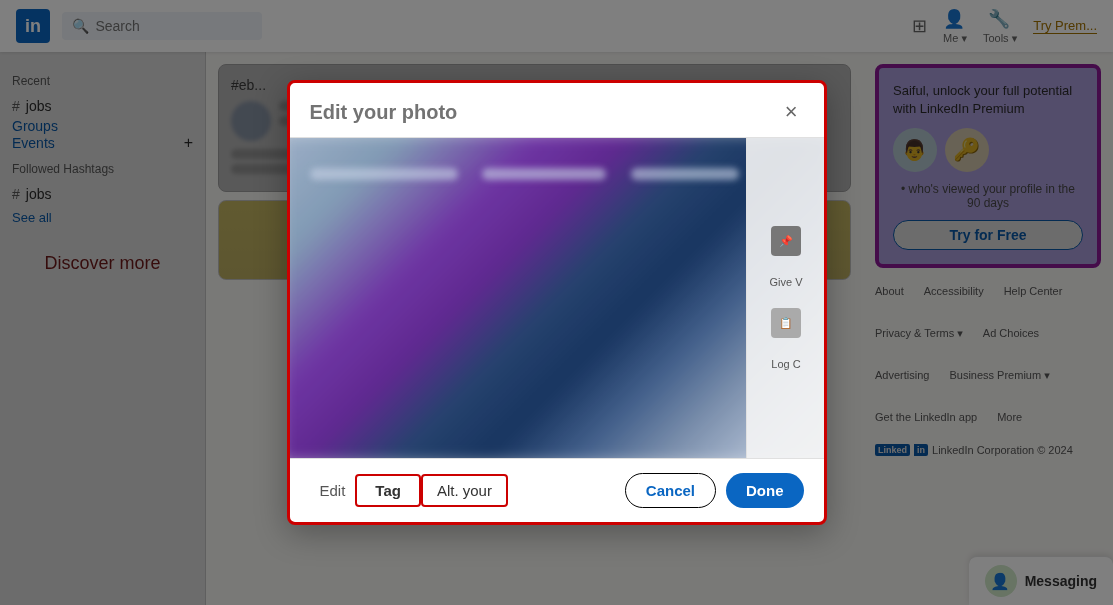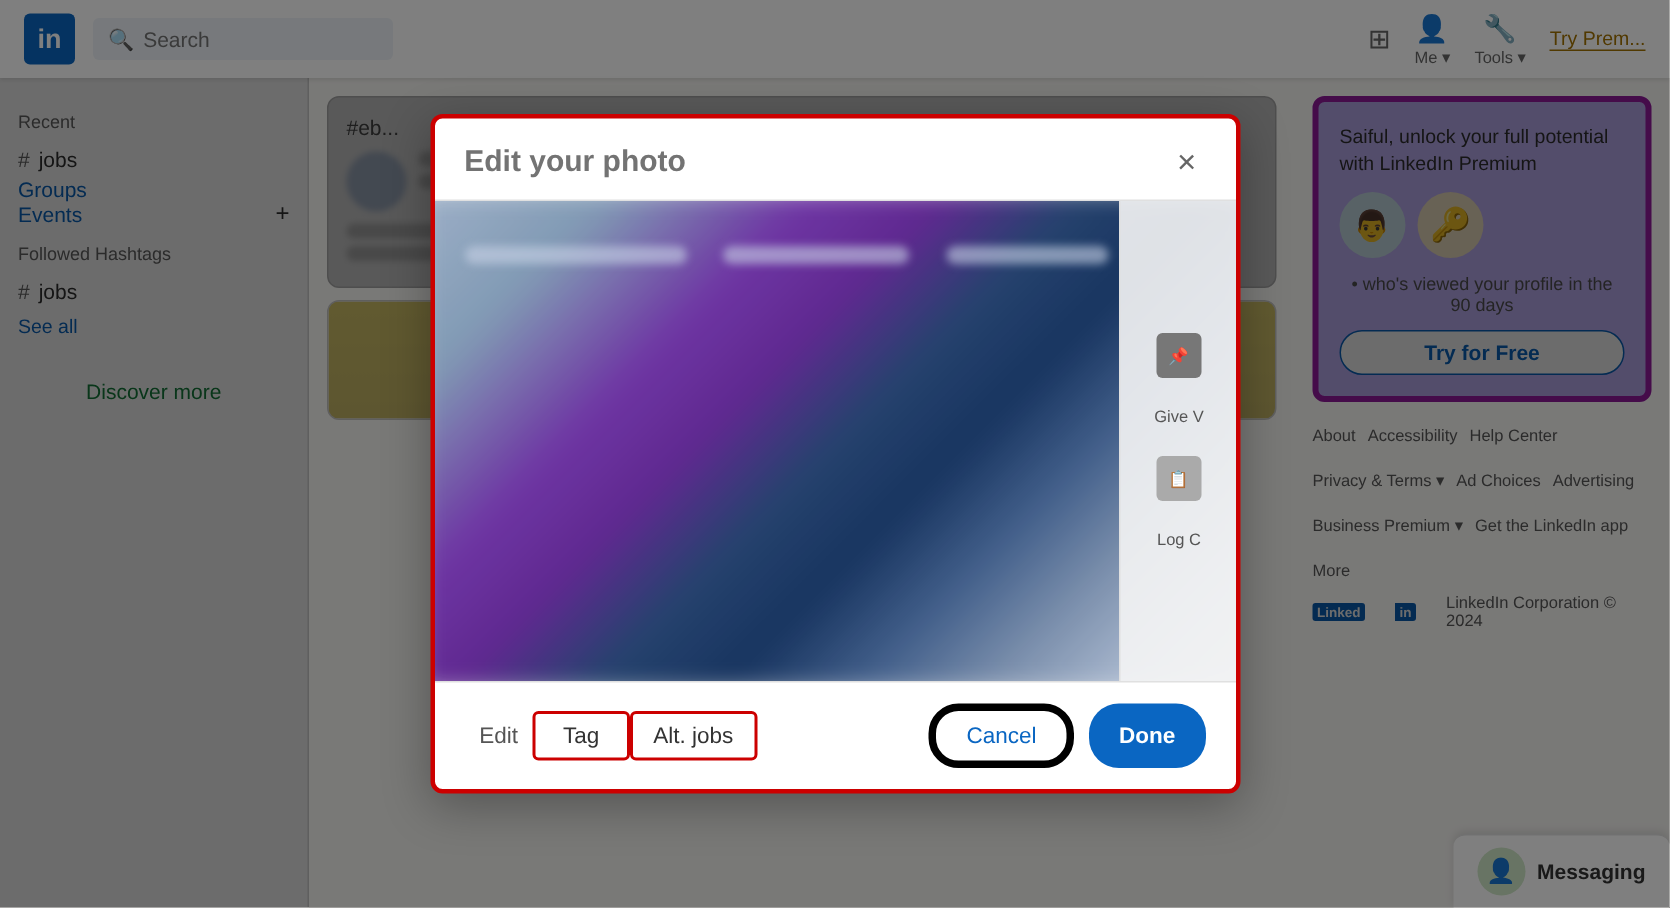--- a/index.html
+++ b/index.html
@@ -194,30 +194,30 @@
       font-weight: 600;
       cursor: pointer;
       width: 100%;
     }
     .footer-links {
       font-size: 11px;
       color: #666;
       line-height: 2;
       display: flex;
       flex-wrap: wrap;
-      gap: 8px;
+      gap: 20px;
     }
     .footer-link { cursor: pointer; }
     .linkedin-footer {
       display: flex;
       align-items: center;
-      gap: 20px;
+      gap: 4px;
       font-size: 11px;
       color: #666;
-      margin-top: 4px;
+      margin-top: 16px;
     }
 
     
     .messaging-bubble {
       position: absolute;
       bottom: 0;
       right: 0;
       background: white;
       border-top: 1px solid #e0e0e0;
       padding: 8px 16px;
@@ -363,45 +363,45 @@
       padding: 6px 10px;
     }
     .action-tag {
       border: 2px solid #cc0000;
       border-radius: 4px;
       padding: 6px 18px;
       font-size: 15px;
       color: #333;
       cursor: pointer;
       background: white;
-      font-weight: 400;
+      font-weight: 700;
     }
     .action-alt {
       border: 2px solid #cc0000;
       border-radius: 4px;
       padding: 6px 14px;
       font-size: 15px;
       color: #333;
       cursor: pointer;
       background: white;
       font-weight: 400;
     }
     .modal-footer-buttons {
       margin-left: auto;
       display: flex;
       gap: 10px;
     }
     .cancel-btn {
-      border: 5px solid #000000;
+      border: 1px solid #000000;
       background: white;
       color: #0a66c2;
       border-radius: 20px;
       padding: 8px 20px;
       font-size: 15px;
-      font-weight: 400;
+      font-weight: 700;
       cursor: pointer;
     }
     .done-btn {
       background: #0a66c2;
       color: white;
       border: none;
       border-radius: 20px;
       padding: 8px 20px;
       font-size: 15px;
       font-weight: 600;
@@ -470,21 +470,21 @@
       <div class="sidebar-link">Events</div>
       <span style="font-size:16px;cursor:pointer;color:#333;">+</span>
     </div>
     <div class="sidebar-section-title">Followed Hashtags</div>
     <div class="sidebar-item">
       <span class="hash">#</span>
       <span>jobs</span>
     </div>
     <div class="sidebar-link" style="font-size:13px;margin-top:4px;">See all</div>
     <div style="margin-top:20px;text-align:center;padding:8px;">
-      <span style="font-size:14px;color:#15803d;">Discover more</span>
+      <span style="font-size:18px;color:#7f1d1d;">Discover more</span>
     </div>
   </div>
 
   <div class="center-feed">
     <div class="feed-post">
       <div style="font-size:14px;color:#555;margin-bottom:8px;">#eb...</div>
       <div class="post-header-blur">
         <div class="avatar-blur"></div>
         <div style="flex:1;">
           <div class="text-blur" style="width:60%;"></div>
@@ -552,20 +552,20 @@
         <div class="right-panel-icon" style="font-size:11px;background:#777;width:30px;height:30px;">📌</div>
         <div style="font-size:11px;color:#555;">Give V</div>
         <div class="right-panel-icon" style="font-size:11px;background:#aaa;width:30px;height:30px;">📋</div>
         <div style="font-size:11px;color:#555;">Log C</div>
       </div>
     </div>
 
     <div class="modal-actions">
       <span class="action-edit">Edit</span>
       <button class="action-tag">Tag</button>
-      <button class="action-alt">Alt. jobs</button>
+      <button class="action-alt">Alt. your</button>
       <div class="modal-footer-buttons">
         <button class="cancel-btn">Cancel</button>
         <button class="done-btn">Done</button>
       </div>
     </div>
   </div>
 </div>
 
 </body></html>

